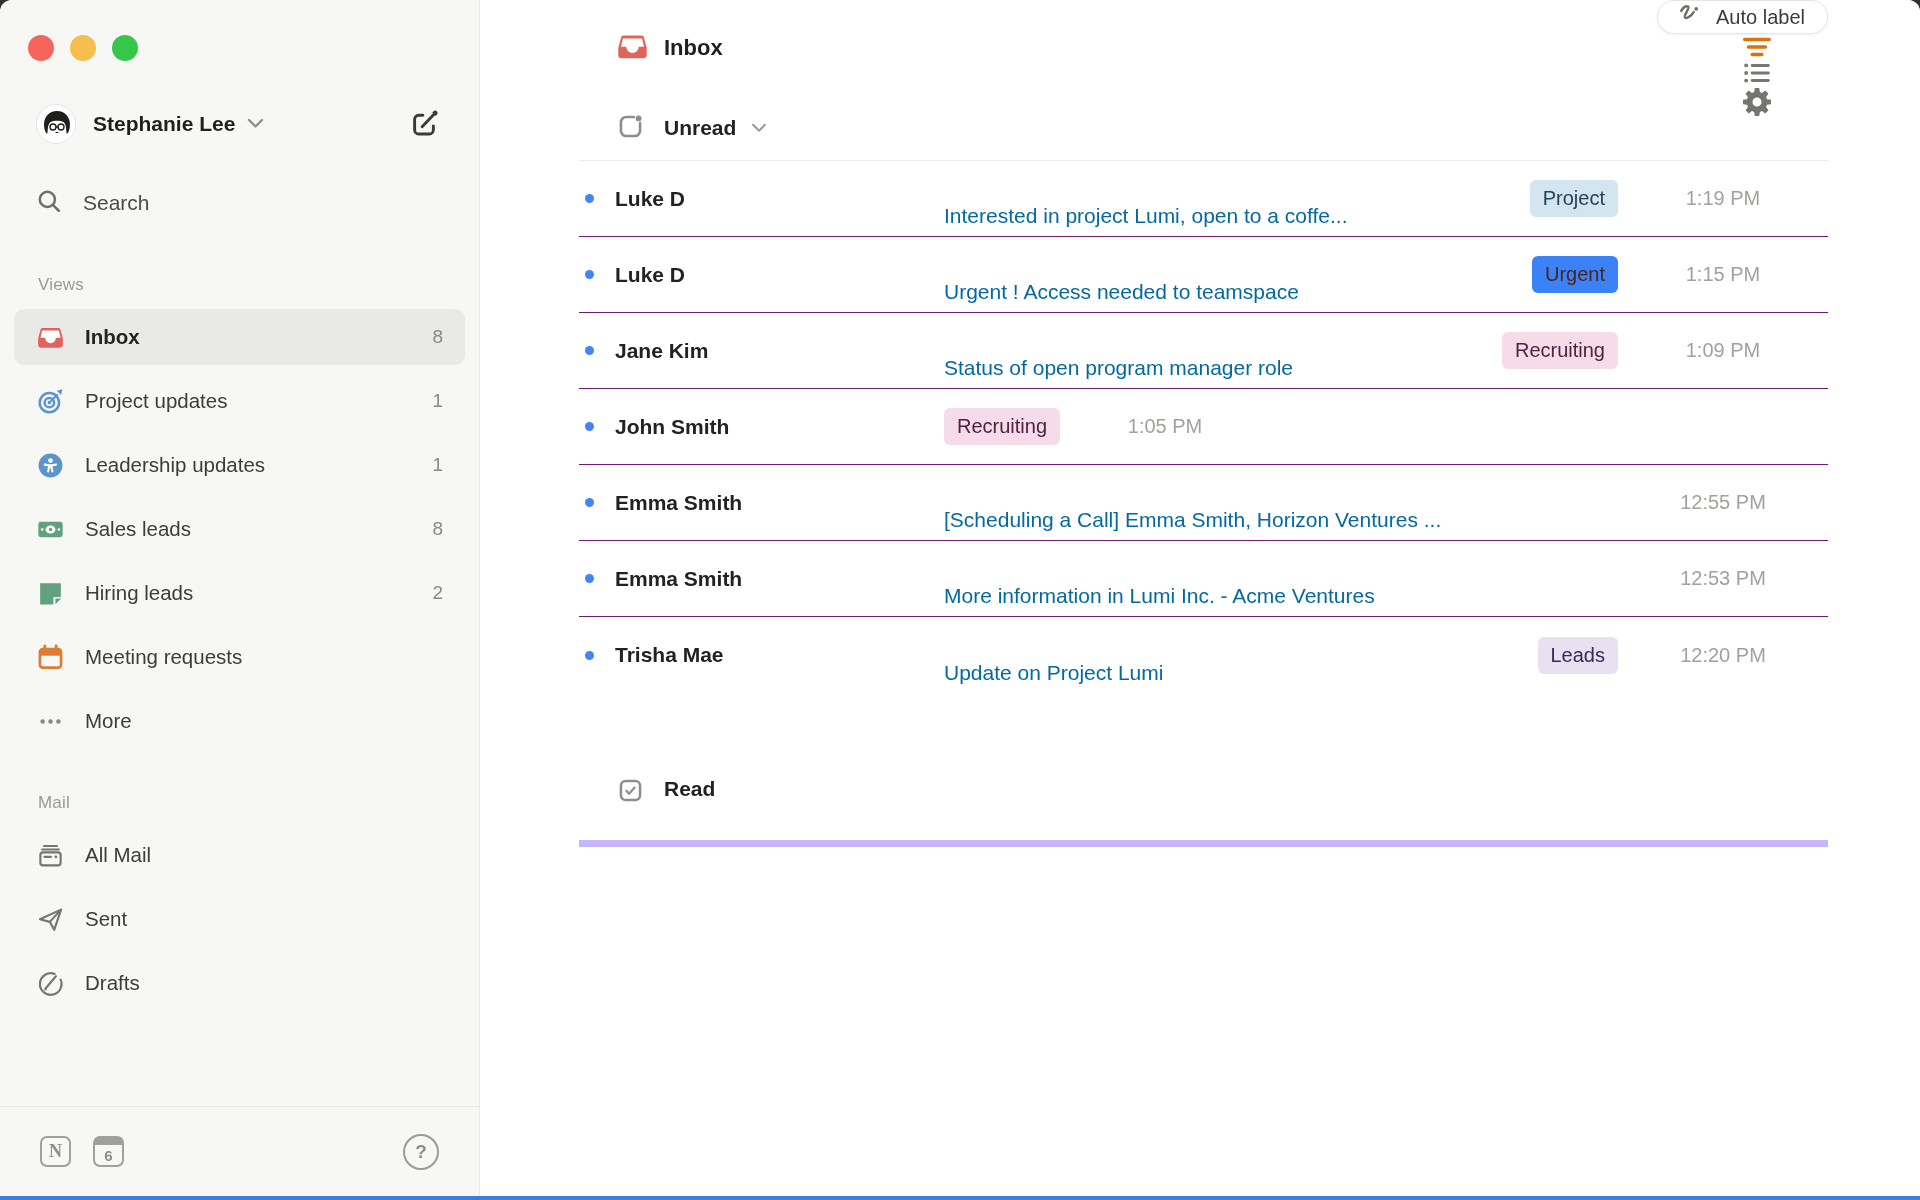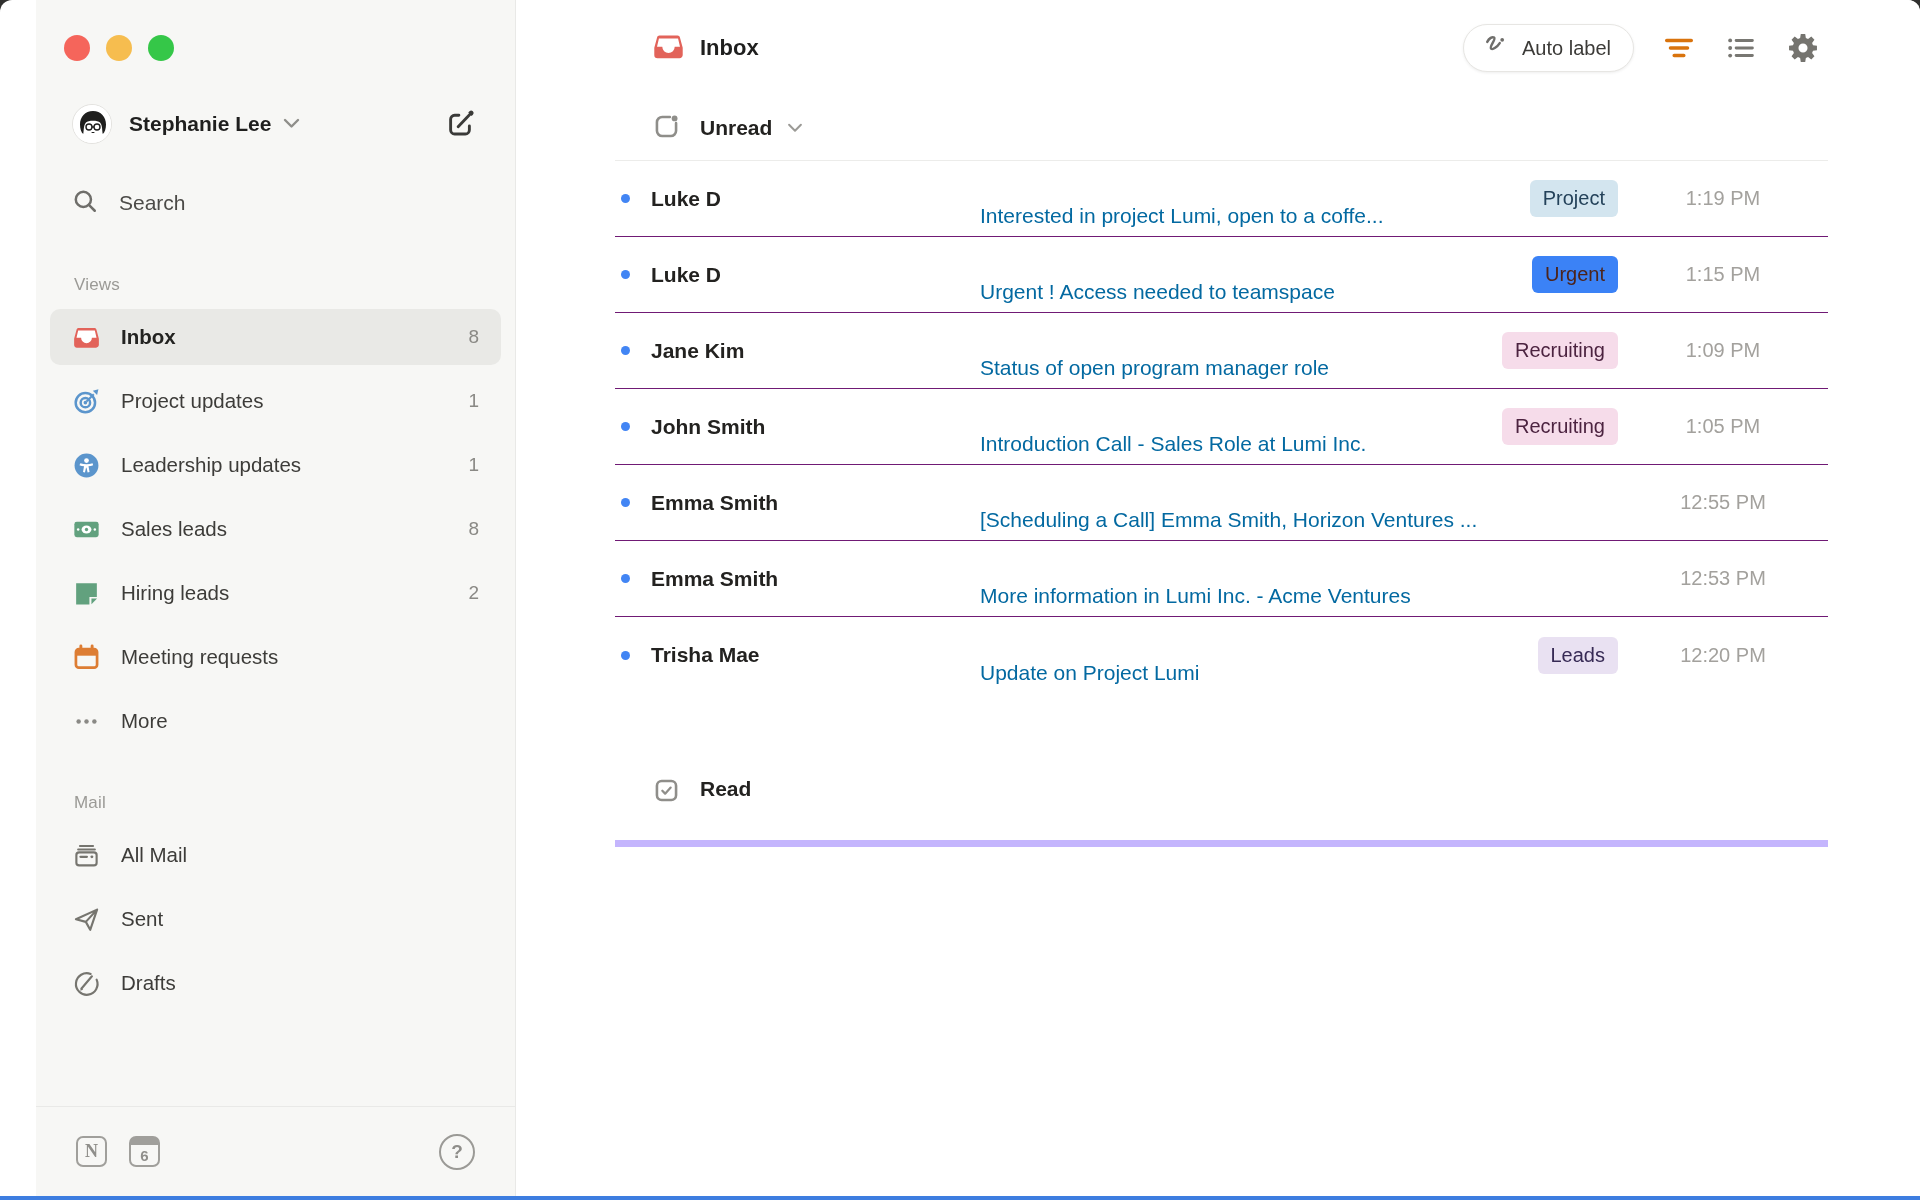--- a/index.html
+++ b/index.html
@@ -1,21 +1,21 @@
 <!DOCTYPE html>
 <html><head>
 <meta charset="utf-8">
 <style>
   * { margin:0; padding:0; box-sizing:border-box; }
   html,body { width:1920px; height:1200px; background:#30302e; font-family:"Liberation Sans","DejaVu Sans",sans-serif; overflow:hidden; }
   .window { position:absolute; left:0; top:0; right:0; bottom:4px; border-radius:12px 12px 0 0; overflow:hidden; display:flex; background:#ffffff; }
   .bottom-strip { position:absolute; left:0; right:0; bottom:0; height:4px; background:#3d7de0; }
 
   
-  .sidebar { width:480px; min-width:480px; background:#f7f7f5; border-right:1px solid #e9e9e7; position:relative;margin-left:36px; }
+  .sidebar { width:480px; min-width:480px; background:#f7f7f5; border-right:1px solid #e9e9e7; position:relative; }
   .traffic { position:absolute; top:35px; left:28px; display:flex; gap:16px; }
   .traffic span { width:26px; height:26px; border-radius:50%; display:block; }
   .t-red{ background:#f5655b; } .t-yellow{ background:#f6bd4f; } .t-green{ background:#35c748; }
 
   .account { margin-top:103px; height:42px; display:flex; align-items:center; padding:0 38px 0 36px; }
   .avatar { width:40px; height:40px; border-radius:50%; background:#ffffff; border:1px solid #e3e2df; overflow:hidden; flex:none; }
   .account-name { margin-left:17px; font-size:21px; font-weight:600; color:#1f1f1e; }
   .chev { margin-left:12px; }
   .compose { margin-left:auto; width:34px; height:34px; display:flex; align-items:center; justify-content:center; cursor:pointer; }
 
@@ -37,21 +37,21 @@
   .side-footer { position:absolute; left:0; right:0; bottom:0; height:90px; border-top:1px solid #e9e9e7; display:flex; align-items:center; padding:0 40px 0 40px; }
   .badge-app { width:31px; height:31px; border-radius:7px; border:2px solid #a09f9b; color:#8f8e8a; display:flex; align-items:center; justify-content:center; font-family:"Liberation Serif","DejaVu Serif",serif; font-weight:700; font-size:18px; }
   .cal-app { width:31px; height:31px; border-radius:7px; background:#a09f9b; margin-left:22px; position:relative; overflow:hidden; display:flex; align-items:flex-end; justify-content:center; }
   .cal-app .body { position:absolute; left:2px; right:2px; bottom:2px; top:9px; background:#f7f7f5; border-radius:0 0 5px 5px; display:flex; align-items:center; justify-content:center; font-size:15px; font-weight:700; color:#8f8e8a; }
   .help-btn { margin-left:auto; width:36px; height:36px; border-radius:50%; border:2.4px solid #9b9a96; color:#8f8e8a; font-size:19px; font-weight:700; display:flex; align-items:center; justify-content:center; cursor:pointer; }
 
   
   .main { flex:1; position:relative; background:#ffffff; padding:0 92px 0 99px; }
   .main-header { height:96px; display:flex; align-items:center; padding-left:38px; position:relative; }
   .main-title { margin-left:16px; font-size:22px; font-weight:600; color:#1f1f1e; }
-  .header-controls { position:absolute; right:8px; top:0; height:96px; display:flex; align-items:center; }
+  .header-controls { position:absolute; right:0; top:0; height:96px; display:flex; align-items:center;flex-direction:column; }
   .auto-label { height:48px; border-radius:24px; border:1px solid #e7e6e3; background:#fff; box-shadow:0 1px 3px rgba(0,0,0,.07); display:flex; align-items:center; padding:0 22px 0 18px; gap:12px; cursor:pointer; }
   .auto-label .label { font-size:20px; font-weight:500; color:#3c3b38; }
   .ctrl-icon { width:34px; height:34px; margin-left:28px; display:flex; align-items:center; justify-content:center; cursor:pointer; }
 
   .list-header { height:65px; display:flex; align-items:center; padding-left:38px; border-bottom:1px solid #ececea; }
   .list-header .label, .read-header .label { margin-left:20px; font-size:21px; font-weight:700; color:#232220; }
   .list-header .chev { margin-left:15px; }
 
   .email-row { height:76px; display:flex; align-items:center; border-bottom:1px solid #701a75; cursor:pointer; }
   .email-row:last-child { border-bottom:none; }
@@ -318,21 +318,20 @@
           <span class="sender">Jane Kim</span>
           <span class="subject">Status of open program manager role</span>
           <span class="tag" style="background: rgb(246, 220, 234); color: rgb(76, 35, 64);">Recruiting</span>
           <span class="time">1:09 PM</span>
         </div>
         <div class="email-row">
           <span class="dot-col">
             <span class="unread-dot"></span>
           </span>
           <span class="sender">John Smith</span>
-          <span class="subject">Introduction Call - Sales Role at Lumi Inc.</span>
           <span class="tag" style="background: rgb(246, 220, 234); color: rgb(76, 35, 64);">Recruiting</span>
           <span class="time">1:05 PM</span>
         </div>
         <div class="email-row">
           <span class="dot-col">
             <span class="unread-dot"></span>
           </span>
           <span class="sender">Emma Smith</span>
           <span class="subject">[Scheduling a Call] Emma Smith, Horizon Ventures ...</span>
           <span class="time">12:55 PM</span>

